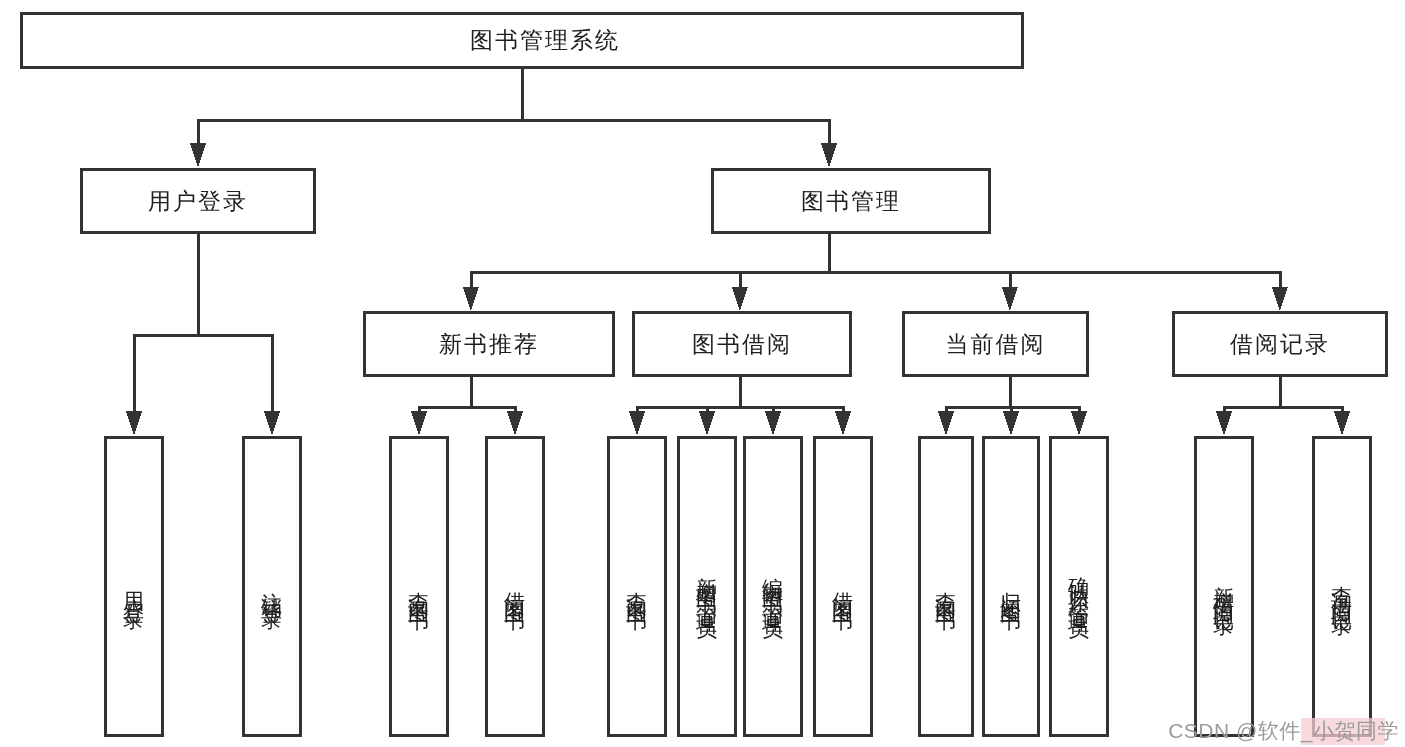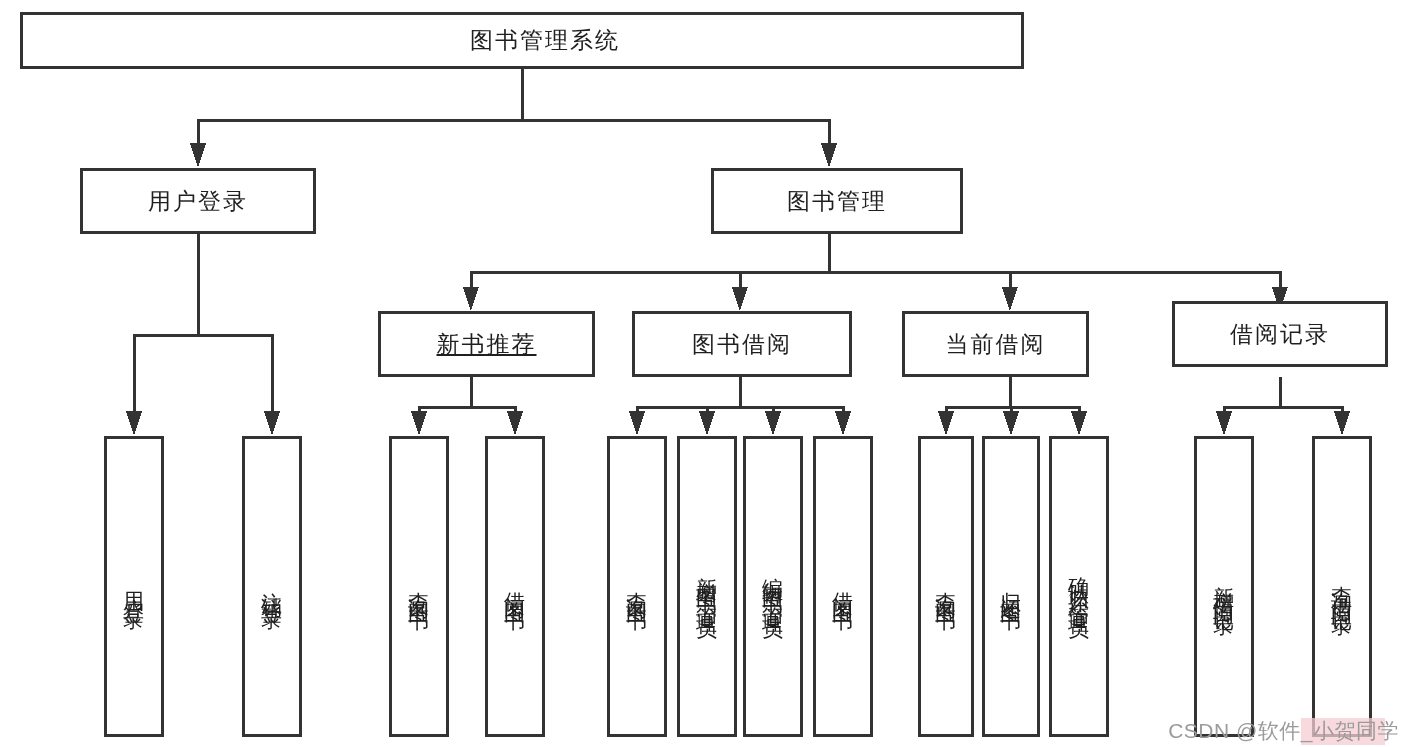--- a/index.html
+++ b/index.html
@@ -21,25 +21,25 @@
     border: 3px solid #333333;
     background: #ffffff;
     display: flex;
     align-items: center;
     justify-content: center;
   }
   .hlabel { font-size: 23px; letter-spacing: 2px; white-space: nowrap; }
   .root  { left: 20px;  top: 12px;  width: 1004px; height: 57px; padding-left: 46px; }
   .lvl2, .lvl3 { height: 66px; }
   .n-user  { left: 80px;   top: 168px; width: 236px; }
-  .n-mgmt  { left: 711px;  top: 168px; width: 252px; }
-  .n-rec   { left: 378px;  top: 311px; width: 217px; text-decoration: underline; }
+  .n-mgmt  { left: 711px;  top: 168px; width: 280px; }
+  .n-rec   { left: 363px;  top: 311px; width: 252px; }
   .n-bor   { left: 632px;  top: 311px; width: 220px; }
   .n-cur   { left: 902px;  top: 311px; width: 187px; }
-  .n-hist  { left: 1172px; top: 301px; width: 216px; }
+  .n-hist  { left: 1172px; top: 311px; width: 216px; }
   .leaf { top: 436px; height: 301px; }
   .leaf span {
     writing-mode: vertical-rl;
     font-size: 21px;
     letter-spacing: 6px;
     line-height: 1;
     white-space: nowrap;
   }
   .lf1  { left: 104px;  width: 60px; }
   .lf2  { left: 242px;  width: 60px; }

